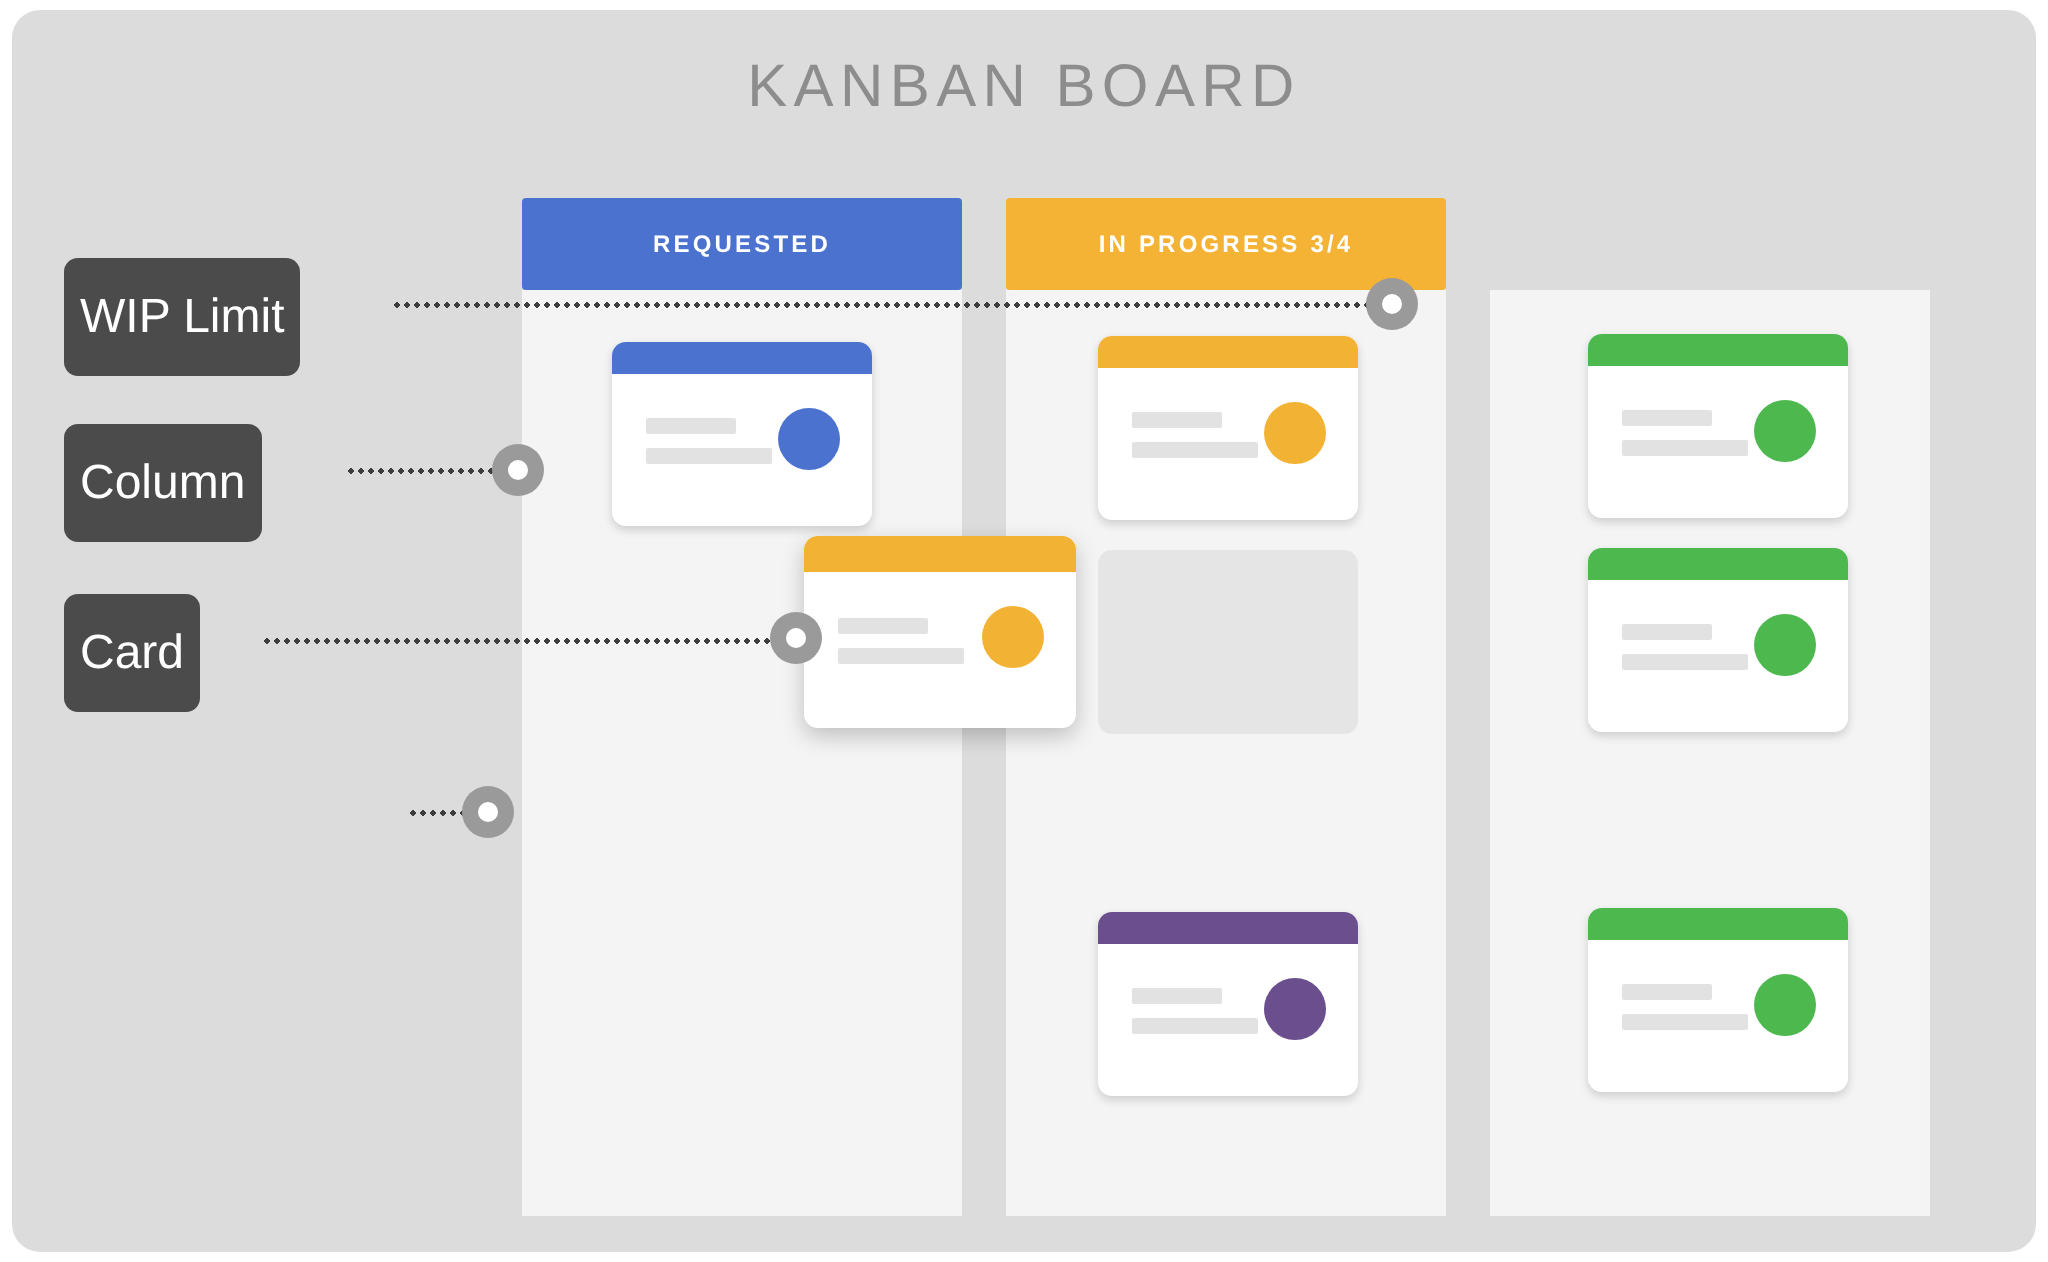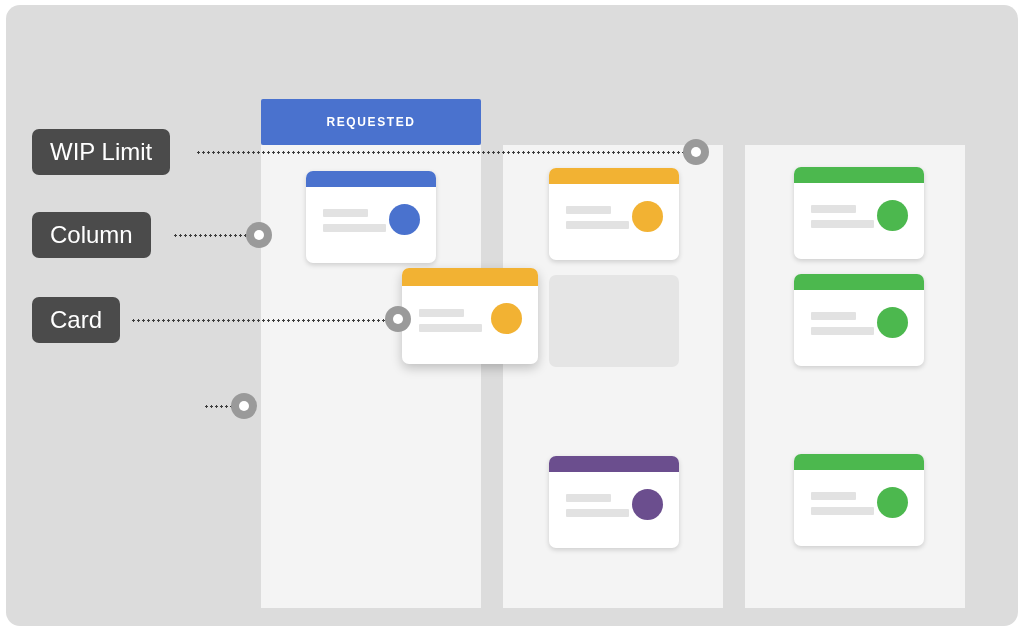--- a/index.html
+++ b/index.html
@@ -142,29 +142,29 @@
     letter-spacing: 1.5px;
     display: flex;
     align-items: center;
     justify-content: center;
     z-index: 20;
   }
 
   
   .annot-label {
     position: absolute;
-    height: 46px;
+    height: 59px;
     background: #4b4b4b;
     border-radius: 7px;
     color: #ffffff;
     font-size: 24px;
     font-weight: 400;
     display: flex;
     align-items: center;
-    padding: 0 18px;
+    padding: 0 8px;
     white-space: nowrap;
     z-index: 40;
   }
 
   
   .leader {
     position: absolute;
     height: 3px;
     background-image: radial-gradient(circle, #3d3d3d 45%, rgba(0,0,0,0) 46%);
     background-size: 5px 3px;
@@ -193,26 +193,28 @@
     background: #ffffff;
   }
 </style>
 </head>
 <body>
 
 <div id="canvas">
 
   <div class="board-backdrop"></div>
 
+  <div class="board-title">KANBAN BOARD</div>
 
   <div class="column col-requested"></div>
   <div class="column col-inprogress"></div>
   <div class="column col-done"></div>
 
   <div class="col-header hdr-requested">REQUESTED</div>
+  <div class="col-header hdr-inprogress">IN PROGRESS 3/4</div>
 
   <div class="card" style="left:306px; top:171px;">
     <div class="card-topbar" style="background:#4a72ce;"></div>
     <div class="card-line card-line-1"></div>
     <div class="card-line card-line-2"></div>
     <div class="card-avatar" style="background:#4a72ce;"></div>
   </div>
 
   <div class="card" style="left:549px; top:168px;">
     <div class="card-topbar" style="background:#f2b233;"></div>

